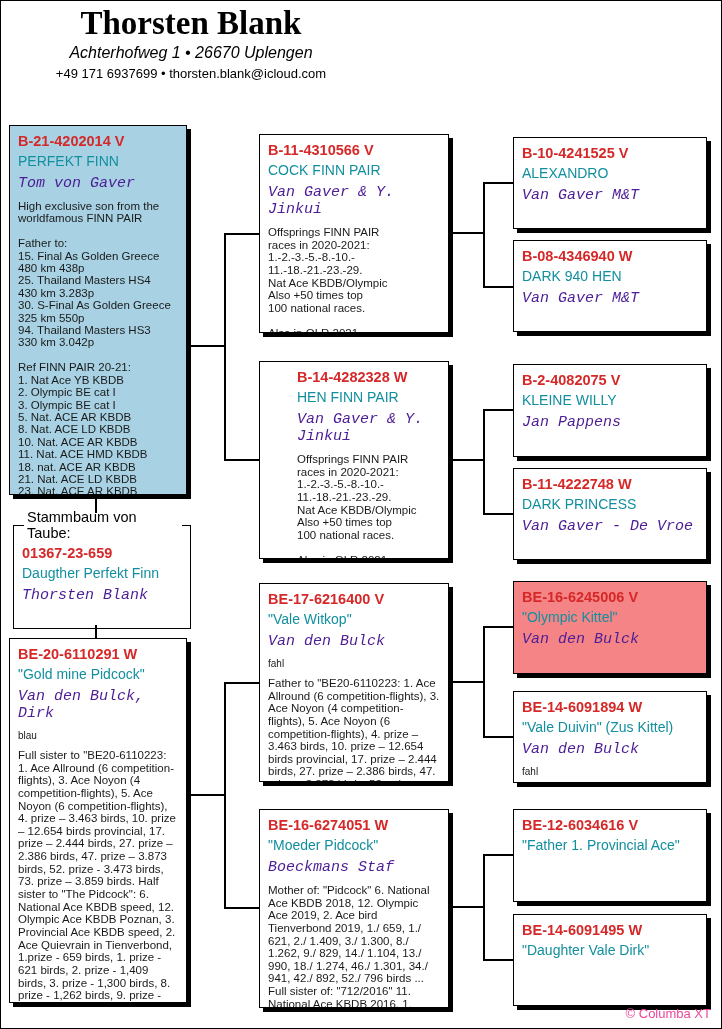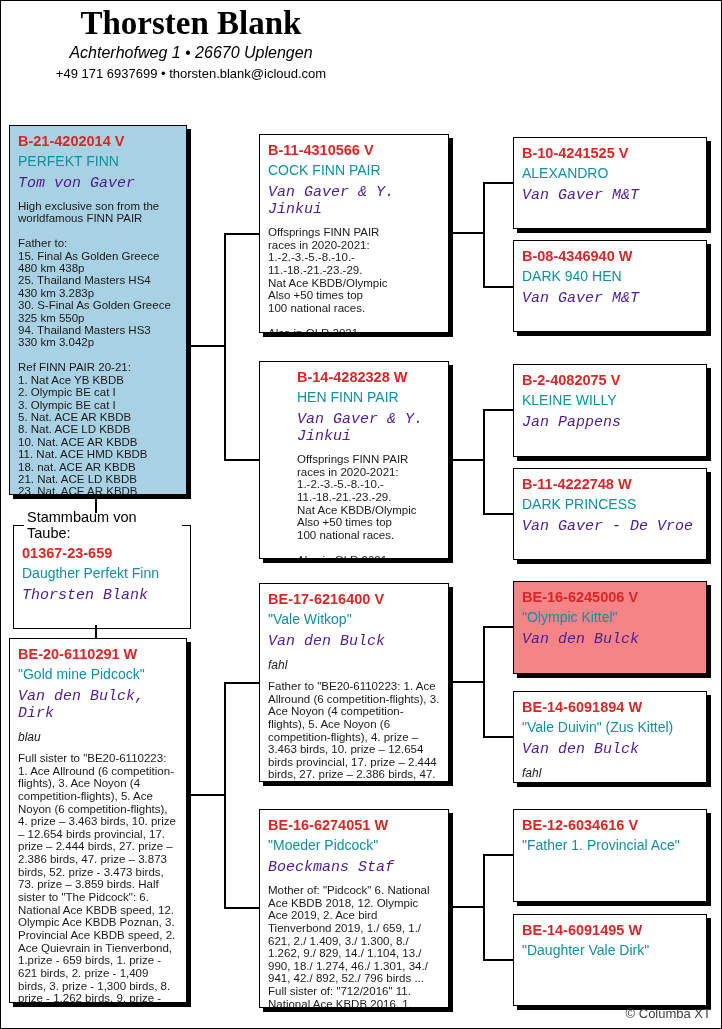--- a/index.html
+++ b/index.html
@@ -29,40 +29,40 @@
     border: 1px solid #000;
     box-shadow: 4px 4px 0 #000;
     box-sizing: border-box;
     padding: 5px 8px;
     overflow: hidden;
     color: #1a1a1a;
   }
   .ring  { color: var(--ring-red, #d62828); font-weight: bold; font-size: 14.5px; margin: 2px 0 4px 0; }
   .pname { color: var(--name-teal, #128f9e); font-weight: normal; font-size: 14px; margin: 0 0 6px 0; }
   .breeder { font-style: italic; color: #4c1d95; font-size: 15px; margin: 0 0 8px 0; font-family: Liberation Mono, monospace; }
-  .colorline { font-size: 12px; margin: 4px 0 8px 0; font-style: italic; }
+  .colorline { font-size: 10px; margin: 4px 0 8px 0; }
   .info { font-size: 11.5px; line-height: 1.1; white-space: pre-line; }
 
   .box-blue { background: var(--blue-box, #a8d2e4); }
   .box-pink { background: var(--pink-box, #f48486); }
   .box-sire .info { font-size: 11.5px; line-height: 1.08; }
 
   
   .subject {
     position: absolute; left: 8px; top: 504px; width: 178px; height: 120px;
     border: 1px solid #000; margin: 4px; padding: 2px 8px 0 8px; box-sizing: border-box;
     background: #fff;
   }
   .subject legend { font-size: 14.5px; color: #000; padding: 0 3px; margin-left: 2px; }
 
   
   .line { position: absolute; background: #000; }
 
   
-  .copyright { position: absolute; right: 10px; top: 1005px; font-size: 13px; color: #404040; }
+  .copyright { position: absolute; right: 10px; top: 1005px; font-size: 13px; color: #ec4899; }
 </style>
 </head>
 <body>
 
 <div id="page">
 
   <div class="owner">
     <div class="owner-name">Thorsten Blank</div>
     <div class="owner-address">Achterhofweg 1 • 26670 Uplengen</div>
     <div class="owner-contact">+49 171 6937699 • thorsten.blank@icloud.com</div>

